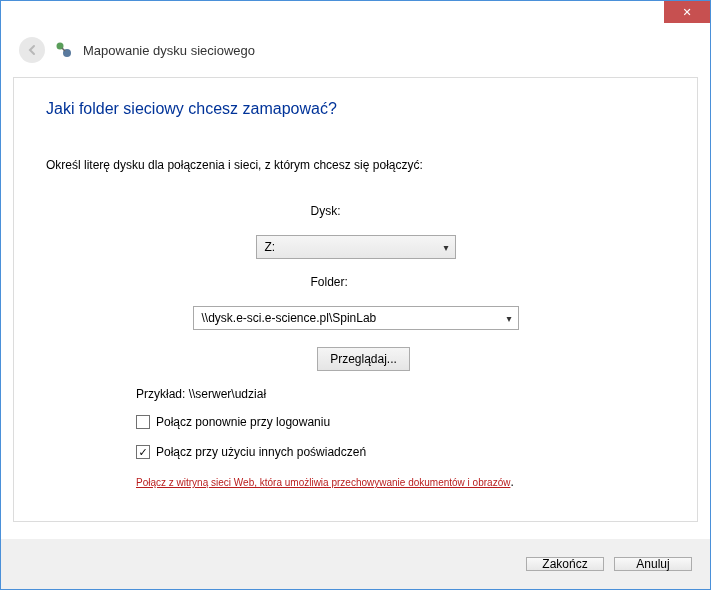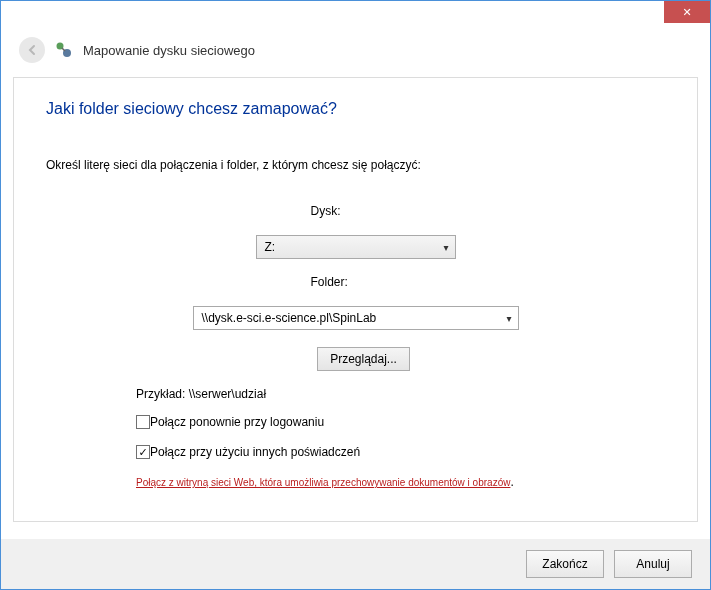--- a/index.html
+++ b/index.html
@@ -130,20 +130,21 @@
       margin-left: 90px;
     }
     .example-text {
       font-size: 12px;
       color: #000;
       margin-bottom: 14px;
     }
     .checkbox-row {
       display: flex;
       align-items: center;
+      gap: 6px;
       margin-bottom: 16px;
     }
     .checkbox {
       width: 14px;
       height: 14px;
       border: 1px solid #707070;
       background: #fff;
       display: flex;
       align-items: center;
       justify-content: center;
@@ -176,21 +177,21 @@
       height: 50px;
       background: #f0f0f0;
       display: flex;
       align-items: center;
       justify-content: flex-end;
       padding: 0 18px;
       gap: 10px;
     }
     .footer-btn {
       min-width: 78px;
-      height: 28px;
+      height: 14px;
       padding: 0 14px;
       border: 1px solid #acacac;
       background: linear-gradient(#f9f9f9, #e8e8e8);
       font-size: 12px;
       cursor: pointer;
       display: flex;
       align-items: center;
       justify-content: center;
     }
   </style>
@@ -212,21 +213,21 @@
   <svg class="app-icon" viewBox="0 0 18 18">
     <circle cx="5" cy="5" r="3.5" fill="#5a9e5a"></circle>
     <circle cx="12" cy="12" r="4" fill="#5a7a9e"></circle>
     <path d="M7 7 L10 10" stroke="#666" stroke-width="1.5"></path>
   </svg>
   <span class="header-title">Mapowanie dysku sieciowego</span>
 </div>
 
 <div class="content">
   <h1 class="main-heading">Jaki folder sieciowy chcesz zamapować?</h1>
-  <p class="instruction">Określ literę sieci dla połączenia i folder, z którym chcesz się połączyć:</p>
+  <p class="instruction">Określ literę dysku dla połączenia i sieci, z którym chcesz się połączyć:</p>
 
   <div class="form-row">
     <span class="form-label">Dysk:</span>
     <div class="drive-select">
       <span>Z:</span>
       <span class="chevron">▾</span>
     </div>
   </div>
 
   <div class="form-row">

